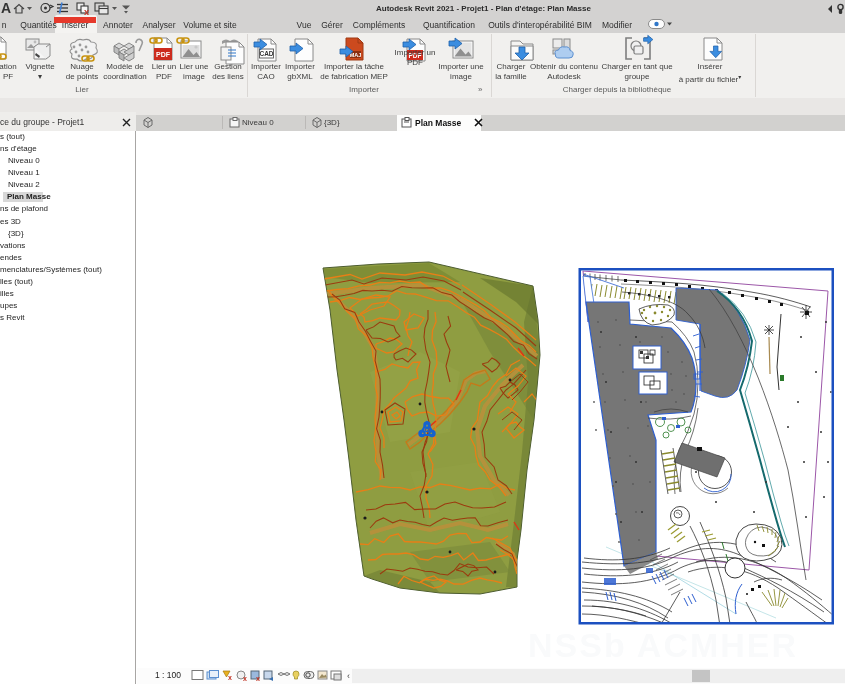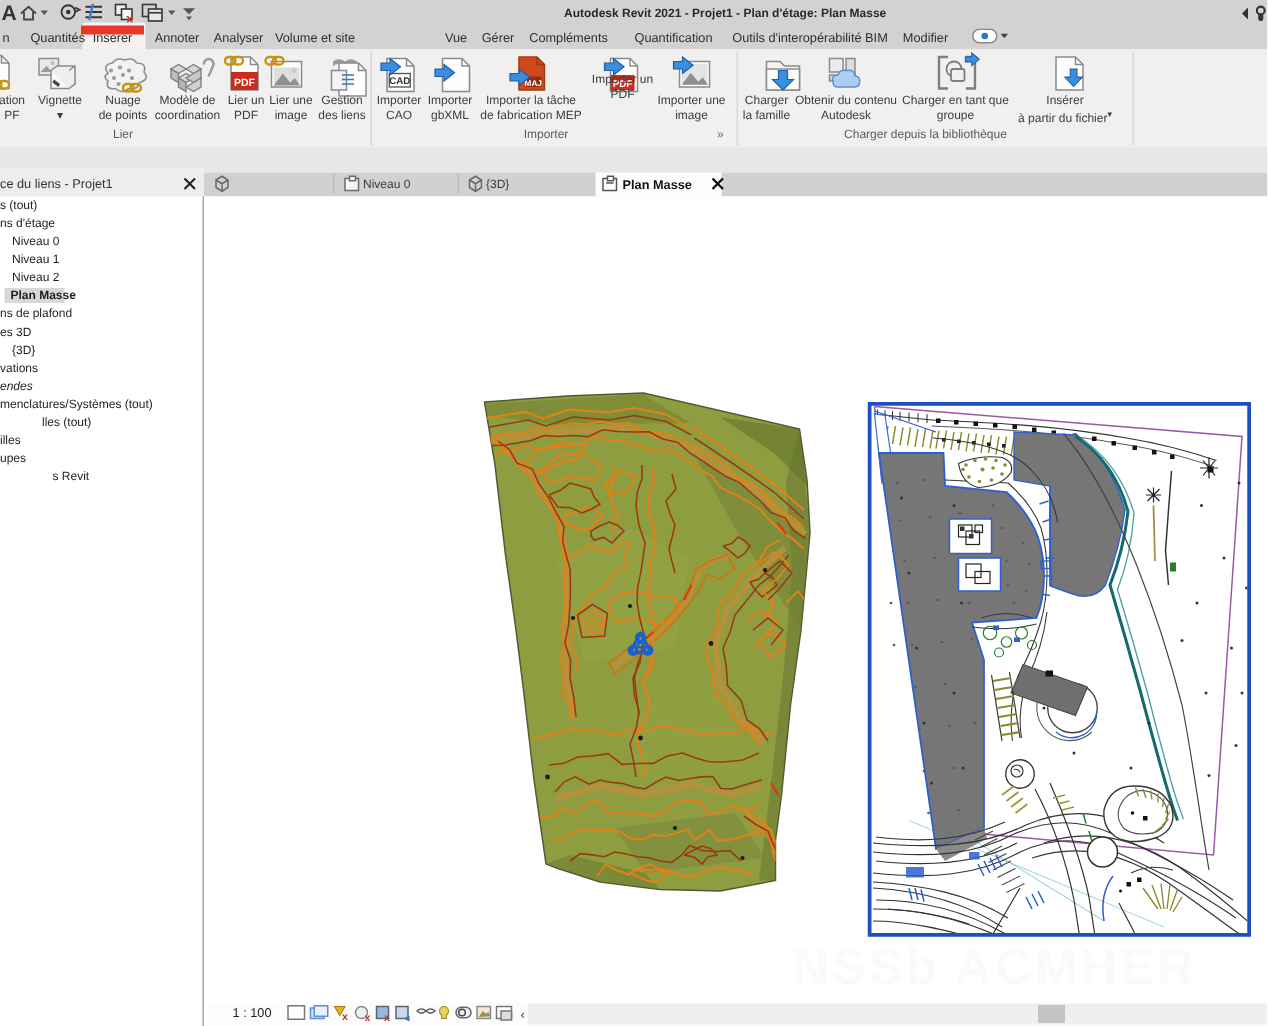--- a/index.html
+++ b/index.html
@@ -237,41 +237,41 @@
   <div class="rlab" style="left:461px;top:62px;">Importer une<br>image</div>
   <div class="rlab" style="left:511px;top:62px;">Charger<br>la famille</div>
   <div class="rlab" style="left:564px;top:62px;">Obtenir du contenu<br>Autodesk</div>
   <div class="rlab" style="left:637px;top:62px;">Charger en tant que<br>groupe</div>
   <div class="rlab" style="left:710px;top:62px;">Insérer<br>à partir du fichier<span style="font-size:6px;vertical-align:3px;">▾</span></div>
 
   <div class="abs" style="left:0;top:98px;width:845px;height:17px;background:#e9e7e5;"></div>
 
   <div class="abs" style="left:0;top:112px;width:136px;height:572px;background:#ffffff;border-right:1px solid #a8a6a4;box-sizing:border-box;"></div>
   <div class="abs" style="left:0;top:112px;width:136px;height:19px;background:#eeedeb;"></div>
-  <div class="txt" style="left:0px;top:117px;font-size:8.5px;">ce du liens - Projet1</div>
+  <div class="txt" style="left:0px;top:117px;font-size:8.5px;">ce du groupe - Projet1</div>
   <svg class="abs" style="left:122px;top:118px" width="9" height="9" viewBox="0 0 9 9">
     <path d="M1 1 L8 8 M8 1 L1 8" stroke="#222" stroke-width="1.4"></path>
   </svg>
   <div class="abs" style="left:3px;top:192px;width:40px;height:10px;background:#d8d8d8;"></div>
   <div class="tree" style="left:0px;top:132px;">s (tout)</div>
   <div class="tree" style="left:0px;top:144px;">ns d'étage</div>
   <div class="tree" style="left:8px;top:156px;">Niveau 0</div>
   <div class="tree" style="left:8px;top:168px;">Niveau 1</div>
   <div class="tree" style="left:8px;top:180px;">Niveau 2</div>
   <div class="tree" style="left:7px;top:192px;font-weight:bold;">Plan Masse</div>
   <div class="tree" style="left:0px;top:204px;">ns de plafond</div>
   <div class="tree" style="left:0px;top:216.5px;">es 3D</div>
   <div class="tree" style="left:8px;top:228.5px;">{3D}</div>
   <div class="tree" style="left:0px;top:240.5px;">vations</div>
-  <div class="tree" style="left:0px;top:252.5px;font-style:italic;">endes</div>
+  <div class="tree" style="left:0px;top:252.5px;">endes</div>
   <div class="tree" style="left:0px;top:264.5px;">menclatures/Systèmes (tout)</div>
-  <div class="tree" style="left:0px;top:276.5px;margin-left:28px;">lles (tout)</div>
+  <div class="tree" style="left:0px;top:276.5px;">lles (tout)</div>
   <div class="tree" style="left:0px;top:288.5px;">illes</div>
   <div class="tree" style="left:0px;top:300.5px;">upes</div>
-  <div class="tree" style="left:0px;top:313px;padding-left:35px;">s Revit</div>
+  <div class="tree" style="left:0px;top:313px;">s Revit</div>
 
   <div class="abs" style="left:136px;top:115px;width:709px;height:16px;background:#d2d1cf;"></div>
   <div class="abs" style="left:222px;top:116px;width:1px;height:13px;background:#bbb9b7;"></div>
   <div class="abs" style="left:305px;top:116px;width:1px;height:13px;background:#bbb9b7;"></div>
   <div class="abs" style="left:397px;top:115px;width:84px;height:16px;background:#fdfdfc;"></div>
   <svg class="abs" style="left:136px;top:114px" width="360" height="19" viewBox="0 0 360 19">
     <g fill="none" stroke="#6a6a6a" stroke-width="1">
       <path d="M8 6 l4 -2.5 4 2.5 v5 l-4 2.5 -4 -2.5 z M8 6 l4 2.5 4 -2.5 M12 8.5 v5"></path>
     </g>
     <g fill="#f6f6f6" stroke="#6a6a6a" stroke-width="1">

